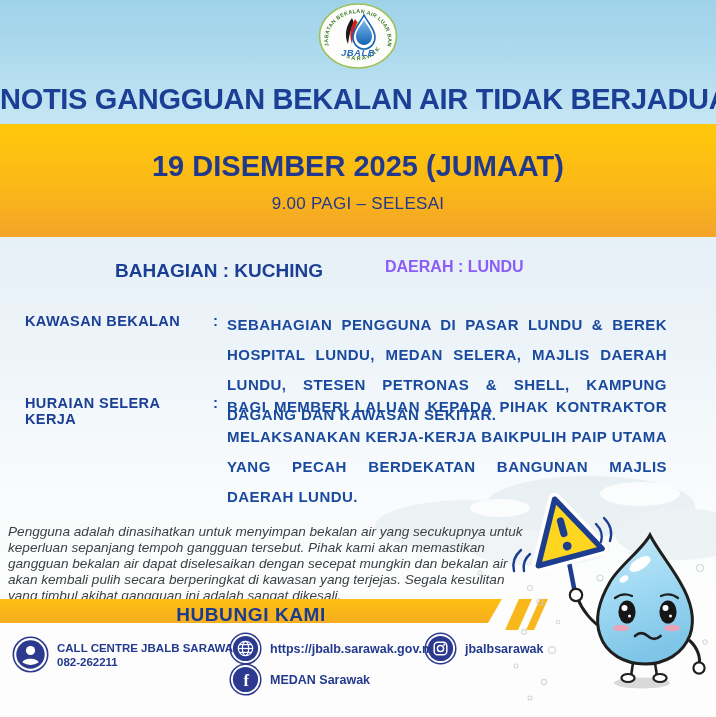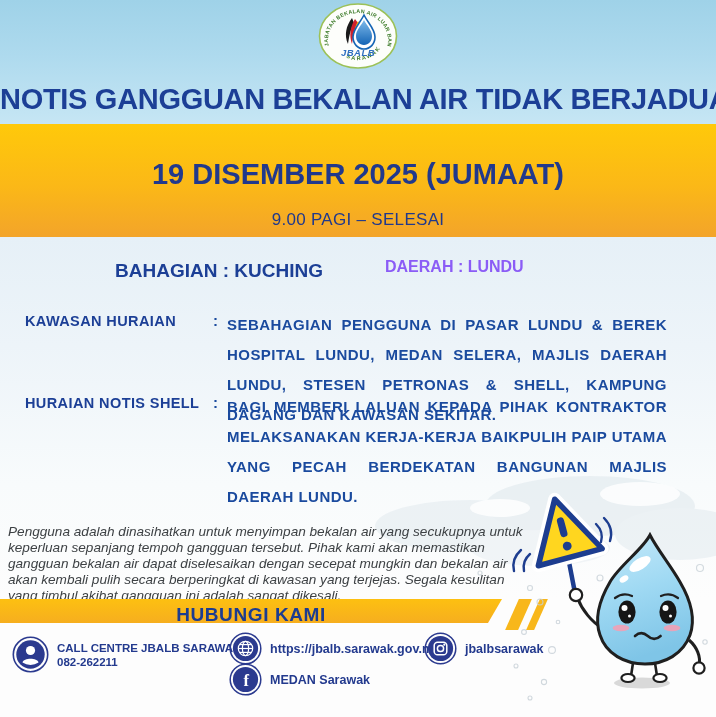--- a/index.html
+++ b/index.html
@@ -16,21 +16,21 @@
   .title{
     position:absolute;top:83px;left:0;width:716px;text-align:center;
     font-size:29px;font-weight:bold;color:#1c3f96;letter-spacing:-0.3px;white-space:nowrap;
   }
   
   .date-banner{
     position:absolute;top:124px;left:0;width:716px;height:113px;
     background:linear-gradient(180deg,#ffc90a 0%,#fbb817 55%,#f3a42a 100%);
     text-align:center;
   }
-  .date-line{margin:12px;padding-top:22px;font-size:29px;font-weight:bold;color:#21398c;}
+  .date-line{margin:4px;padding-top:22px;font-size:29px;font-weight:bold;color:#21398c;}
   .time-line{margin:0;padding-top:7px;font-size:17px;font-weight:normal;color:#21398c;letter-spacing:.3px;}
   
   .body-section{
     position:absolute;top:237px;left:0;width:716px;height:363px;
     background:linear-gradient(180deg,#e6f0f7 0%,#edf4f9 30%,#f8fbfc 68%,#fdfdfd 100%);
   }
   .loc-bahagian{position:absolute;top:260px;left:115px;font-size:19px;font-weight:bold;color:#1c3f96;}
   .loc-daerah{position:absolute;top:258px;left:385px;font-size:16px;font-weight:bold;color:#8b5cf6;}
   .d-label{position:absolute;left:25px;width:185px;font-size:14.5px;font-weight:bold;color:#1c3f96;letter-spacing:.4px;}
   .d-colon{position:absolute;left:213px;font-size:15px;font-weight:bold;color:#1a4a9e;}
@@ -122,25 +122,25 @@
       <circle cx="530" cy="120" r="2.5"></circle>
         <circle cx="700" cy="100" r="3.5"></circle>
       <circle cx="640" cy="92" r="2.5"></circle>
         <circle cx="480" cy="105" r="2"></circle>
     </g>
   </svg>
 
   <div class="loc-bahagian">BAHAGIAN : KUCHING</div>
   <div class="loc-daerah">DAERAH : LUNDU</div>
 
-  <div class="d-label row1-label">KAWASAN HURAIAN</div>
+  <div class="d-label row1-label">KAWASAN BEKALAN</div>
   <div class="d-colon row1-colon">:</div>
   <div class="d-value row1-value">SEBAHAGIAN PENGGUNA DI PASAR LUNDU &amp; BEREK HOSPITAL LUNDU, MEDAN SELERA, MAJLIS DAERAH LUNDU, STESEN PETRONAS &amp; SHELL, KAMPUNG DAGANG DAN KAWASAN SEKITAR.</div>
 
-  <div class="d-label row2-label">HURAIAN NOTIS SHELL</div>
+  <div class="d-label row2-label">HURAIAN SELERA KERJA</div>
   <div class="d-colon row2-colon">:</div>
   <div class="d-value row2-value">BAGI MEMBERI LALUAN KEPADA PIHAK KONTRAKTOR MELAKSANAKAN KERJA-KERJA BAIKPULIH PAIP UTAMA YANG PECAH BERDEKATAN BANGUNAN MAJLIS DAERAH LUNDU.</div>
 
   <div class="disclaimer">Pengguna adalah dinasihatkan untuk menyimpan bekalan air yang secukupnya untuk keperluan sepanjang tempoh gangguan tersebut. Pihak kami akan memastikan gangguan bekalan air dapat diselesaikan dengan secepat mungkin dan bekalan air akan kembali pulih secara berperingkat di kawasan yang terjejas. Segala kesulitan yang timbul akibat gangguan ini adalah sangat dikesali.</div>
 
   <div class="gold-banner">HUBUNGI KAMI</div>
   <div class="stripe stripe-1"></div>
   <div class="stripe stripe-2"></div>
 
   <div class="contact-item ci-person">

